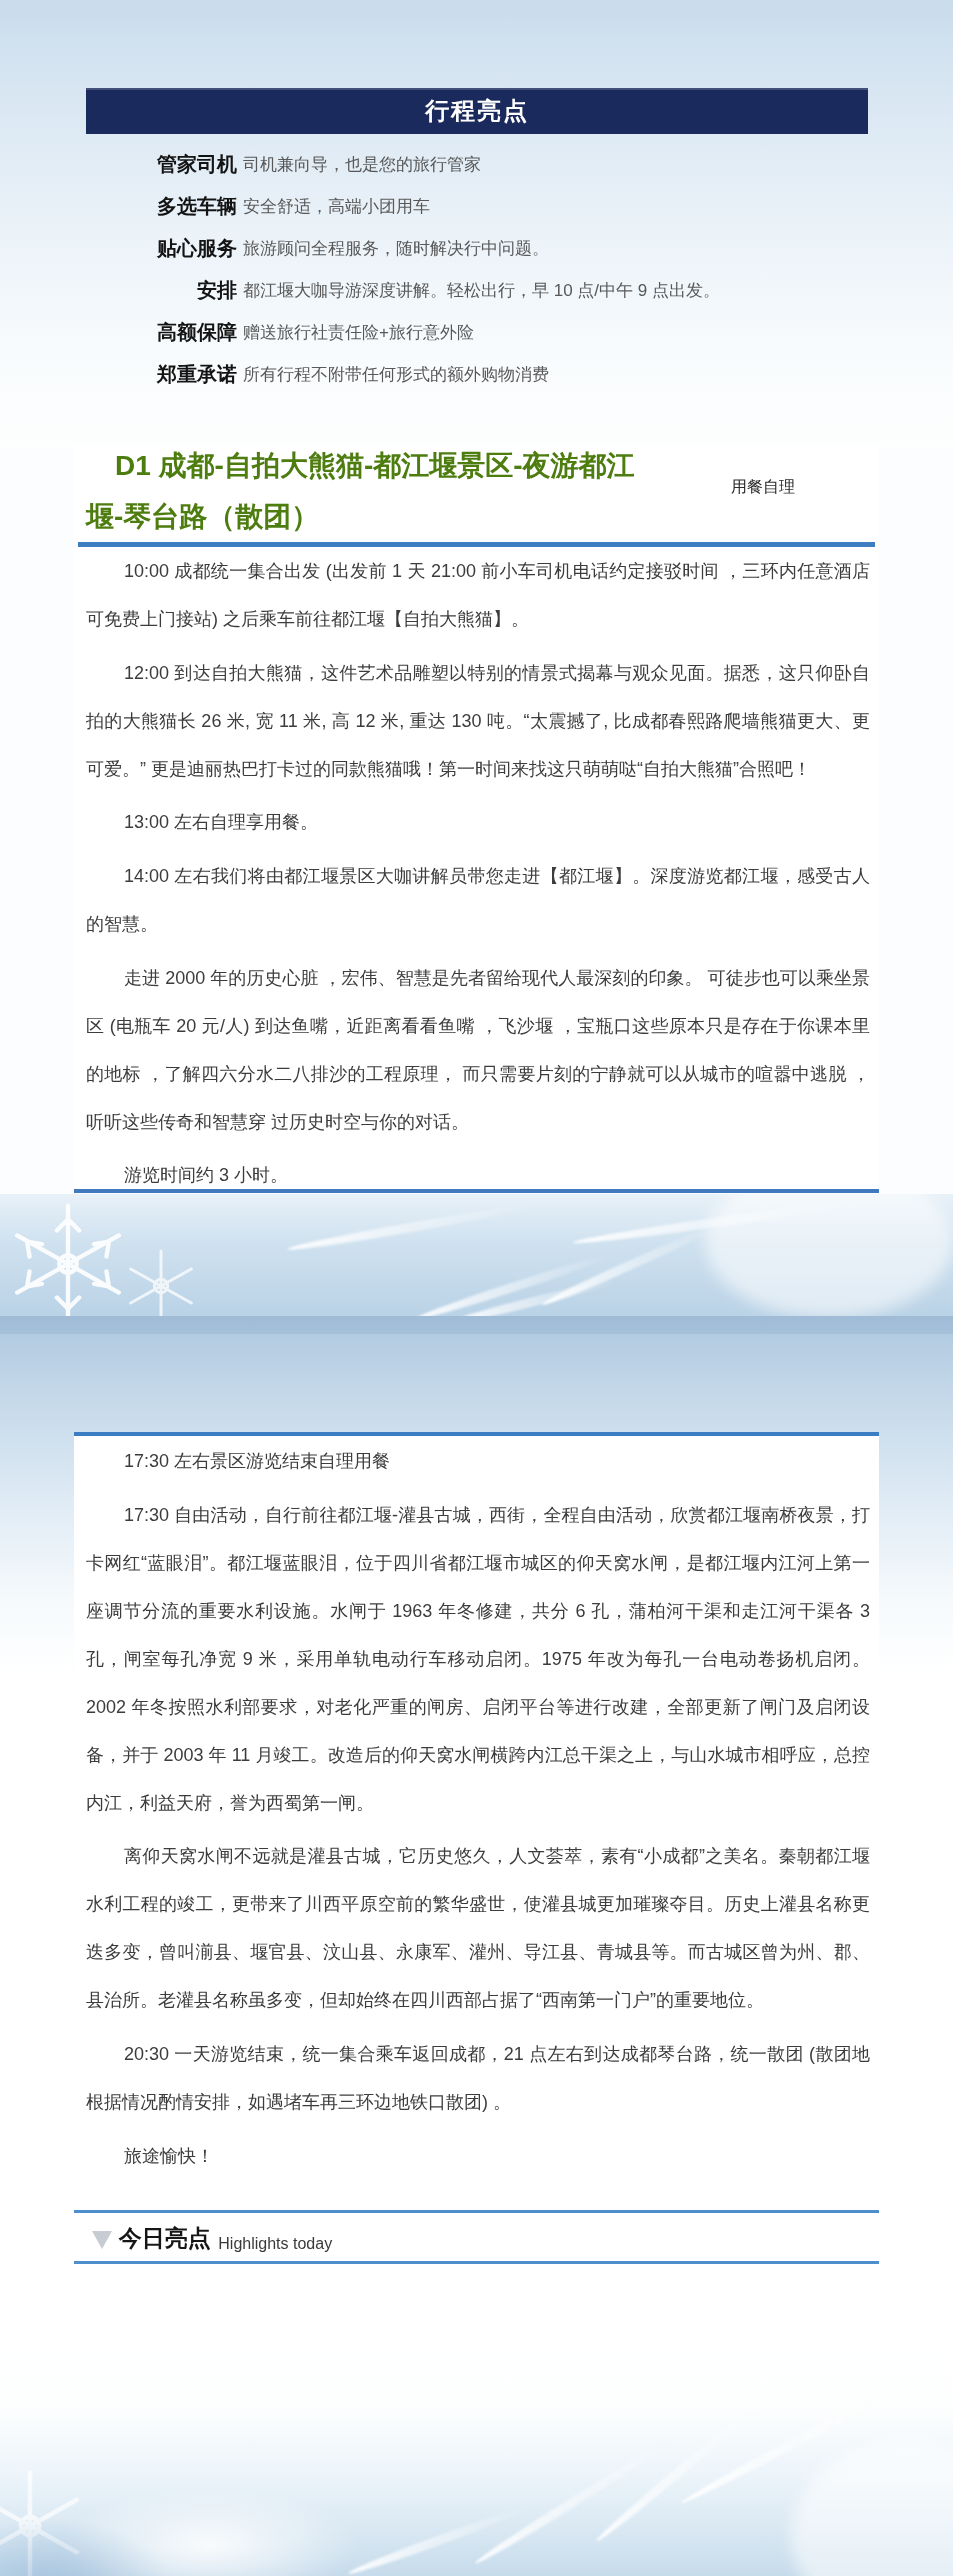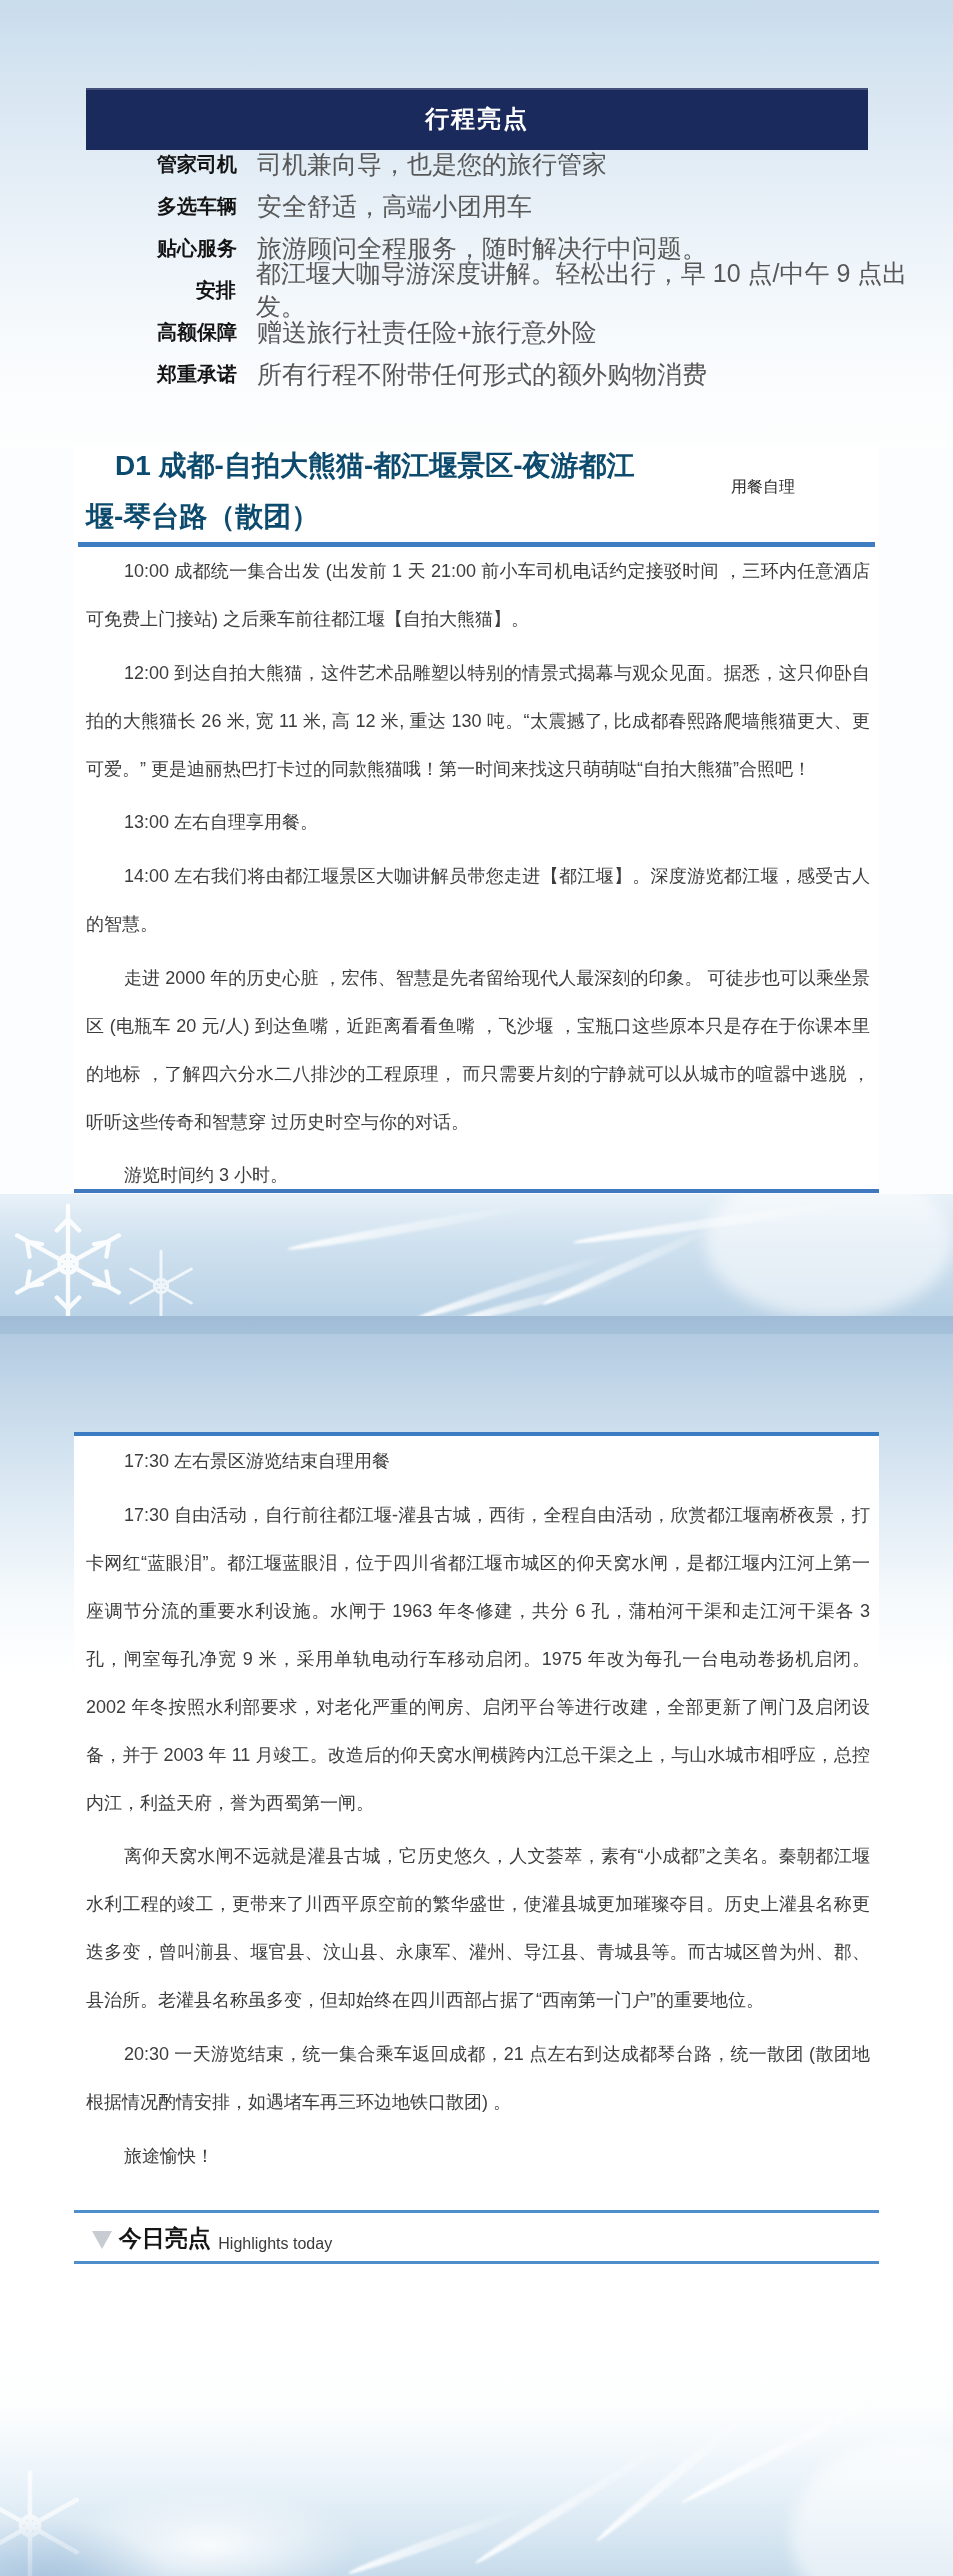--- a/index.html
+++ b/index.html
@@ -20,35 +20,35 @@
     background:linear-gradient(180deg,#b3cbe1 0%,#c8dbeb 22%,#e2edf6 52%,#f6fafc 78%,#ffffff 100%);}
   .bg-low{position:absolute;left:0;top:1678px;width:953px;height:667px;background:#ffffff;}
   .bottom-frost{position:absolute;left:0;top:2326px;width:953px;height:250px;overflow:hidden;
     background:linear-gradient(180deg,#ffffff 0%,#fdfefe 32%,#ecf4fa 60%,#d8e7f2 83%,#c6dbeb 100%);}
   .blob{position:absolute;border-radius:50%;}
   .feather{position:absolute;height:8.6px;border-radius:50%;
     background:linear-gradient(90deg,rgba(255,255,255,.95),rgba(255,255,255,0));filter:blur(1px);}
   .softpatch{position:absolute;border-radius:50%;filter:blur(7.6px);background:rgba(255,255,255,.55);}
   .flake{position:absolute;opacity:.9;}
   
-  .banner{position:absolute;left:86px;top:88px;width:782px;height:62px;
+  .banner{position:absolute;left:86px;top:88px;width:782px;height:46px;
     background:#1b2a5c;box-shadow:inset 0 1.9px 0 rgba(255,255,255,.18);
     display:flex;align-items:center;justify-content:center;}
   .banner span{color:#ffffff;font-weight:bold;font-size:24px;letter-spacing:1.9px;}
   .hl-list{position:absolute;left:0;top:143px;width:953px;}
   .hl-row{display:flex;height:42px;align-items:center;padding-left:44px;}
   .hl-label{width:193px;text-align:right;font-weight:bold;font-size:20px;color:#141414;}
-  .hl-desc{margin-left:20px;font-size:25px;color:#585858;}
+  .hl-desc{margin-left:6px;font-size:17px;color:#585858;}
   
   .box1{position:absolute;left:74px;top:446px;width:805px;height:743px;background:#ffffff;
     border-bottom:4.8px solid #4079bd;overflow:hidden;}
   .box2{position:absolute;left:74px;top:1432px;width:805px;height:913px;background:#ffffff;
     border-top:4.8px solid #3c7cc2;}
   .day-title{position:absolute;left:86px;top:440px;width:667px;
-    font-size:28px;font-weight:bold;line-height:51px;color:#0c4a6e;}
+    font-size:28px;font-weight:bold;line-height:51px;color:#4d7c0f;}
   .day-title .l1{display:block;padding-left:29px;}
   .day-title .l2{display:block;}
   .meal-note{position:absolute;left:731px;top:477px;font-size:16px;color:#2b2b2b;}
   .title-rule{position:absolute;left:78px;top:542px;width:797px;height:4.8px;background:#3f7dc2;}
   .body-text{position:absolute;left:86px;width:784px;}
   .body-text p{margin:0 0 5.7px 0;text-indent:38px;font-size:18px;line-height:48px;
     text-align:justify;color:#3c3c3c;}
   #body1{top:547px;}
   #body2{top:1437px;}
   .farewell{margin:0;text-indent:38px;font-size:16px;line-height:48px;

